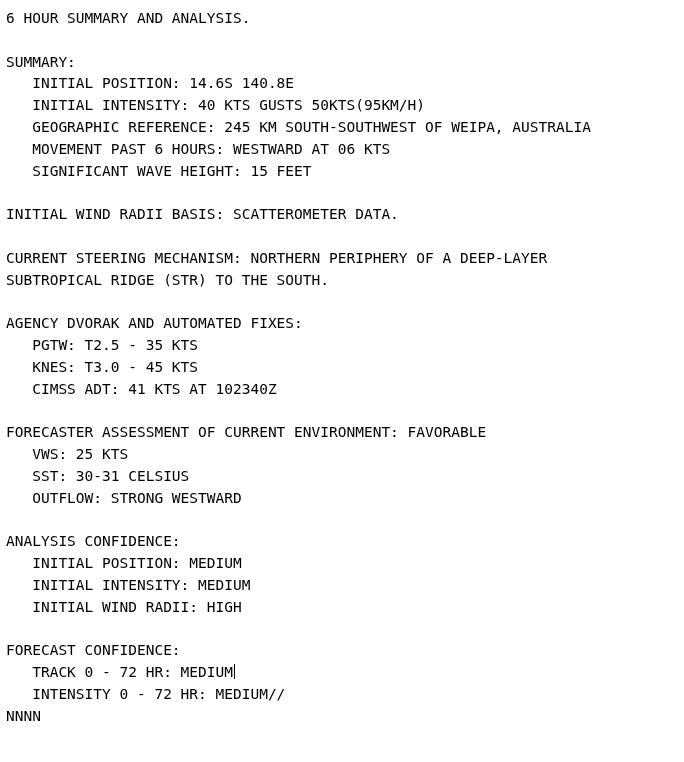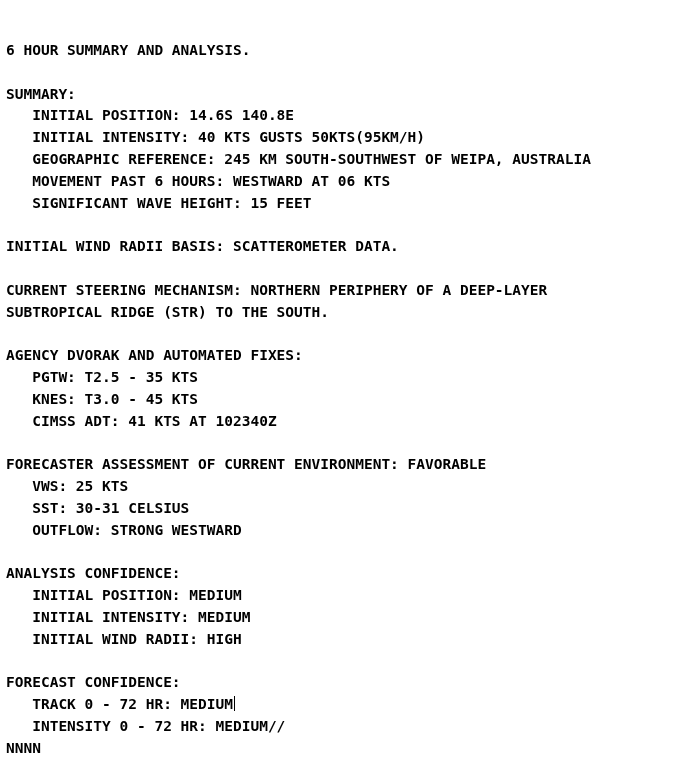--- a/index.html
+++ b/index.html
@@ -13,22 +13,21 @@
     overflow: hidden;
     font-family: "DejaVu Sans Mono", "Liberation Mono", monospace;
   }
   #doc {
     padding: 8px 0 0 6px;
     font-size: 14.5px;
     line-height: 21.8px;
     color: #000000;
     letter-spacing: 0px;
     white-space: pre;
-    font-weight: 700;
-    margin-top: 32px;
+    font-weight: 400;
   }
   .line {
     white-space: pre;
     min-height: 21.8px;
   }
   .blank {
     min-height: 21.8px;
   }
   .caret {
     display: inline-block;

